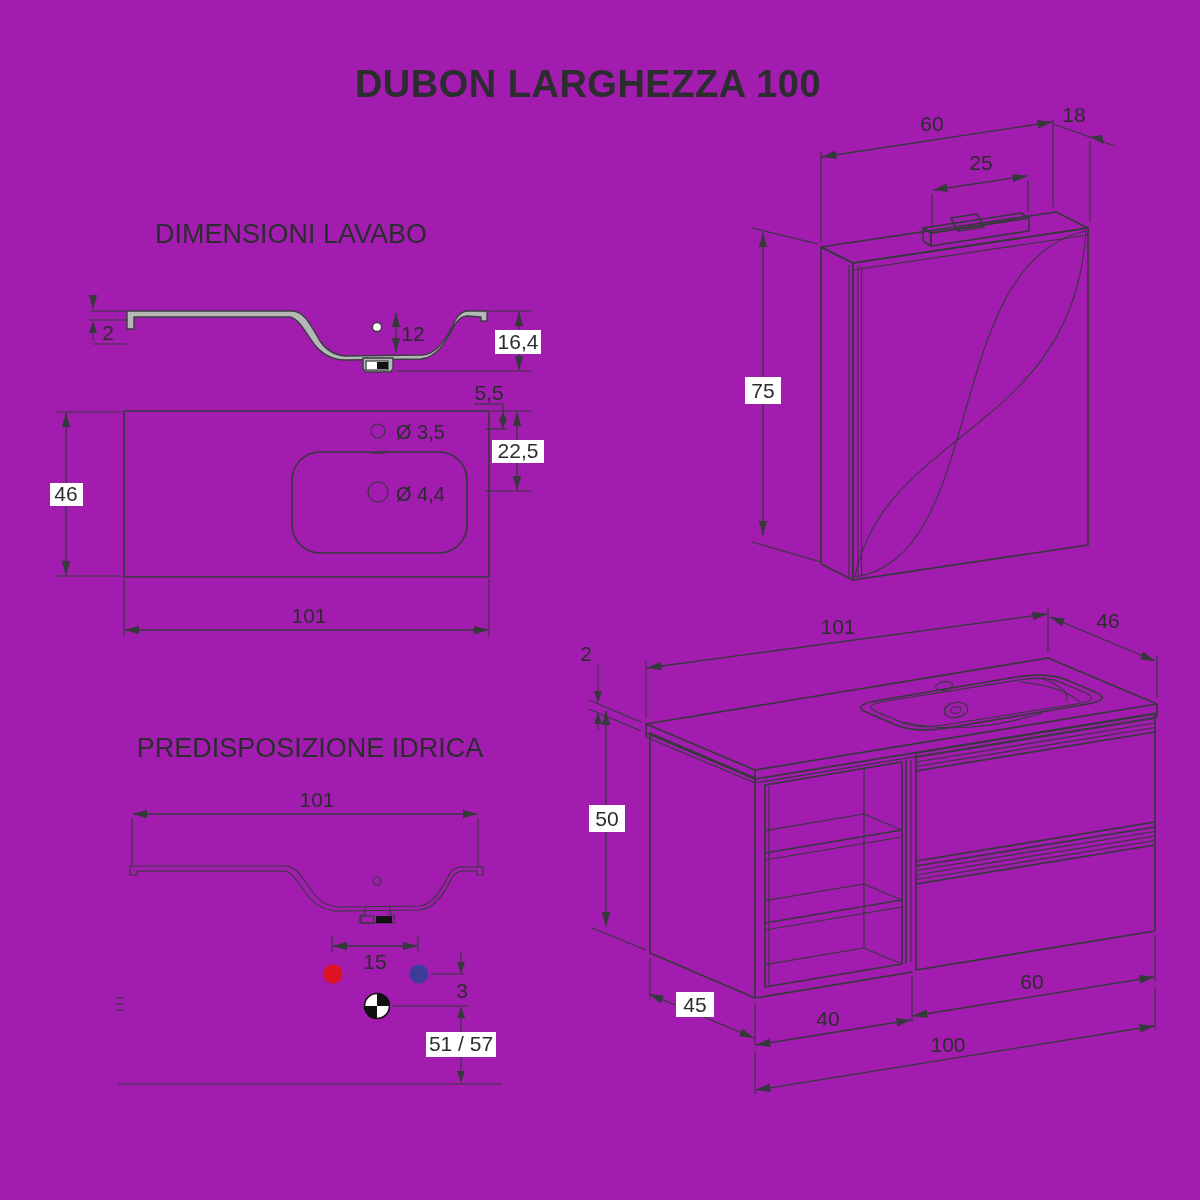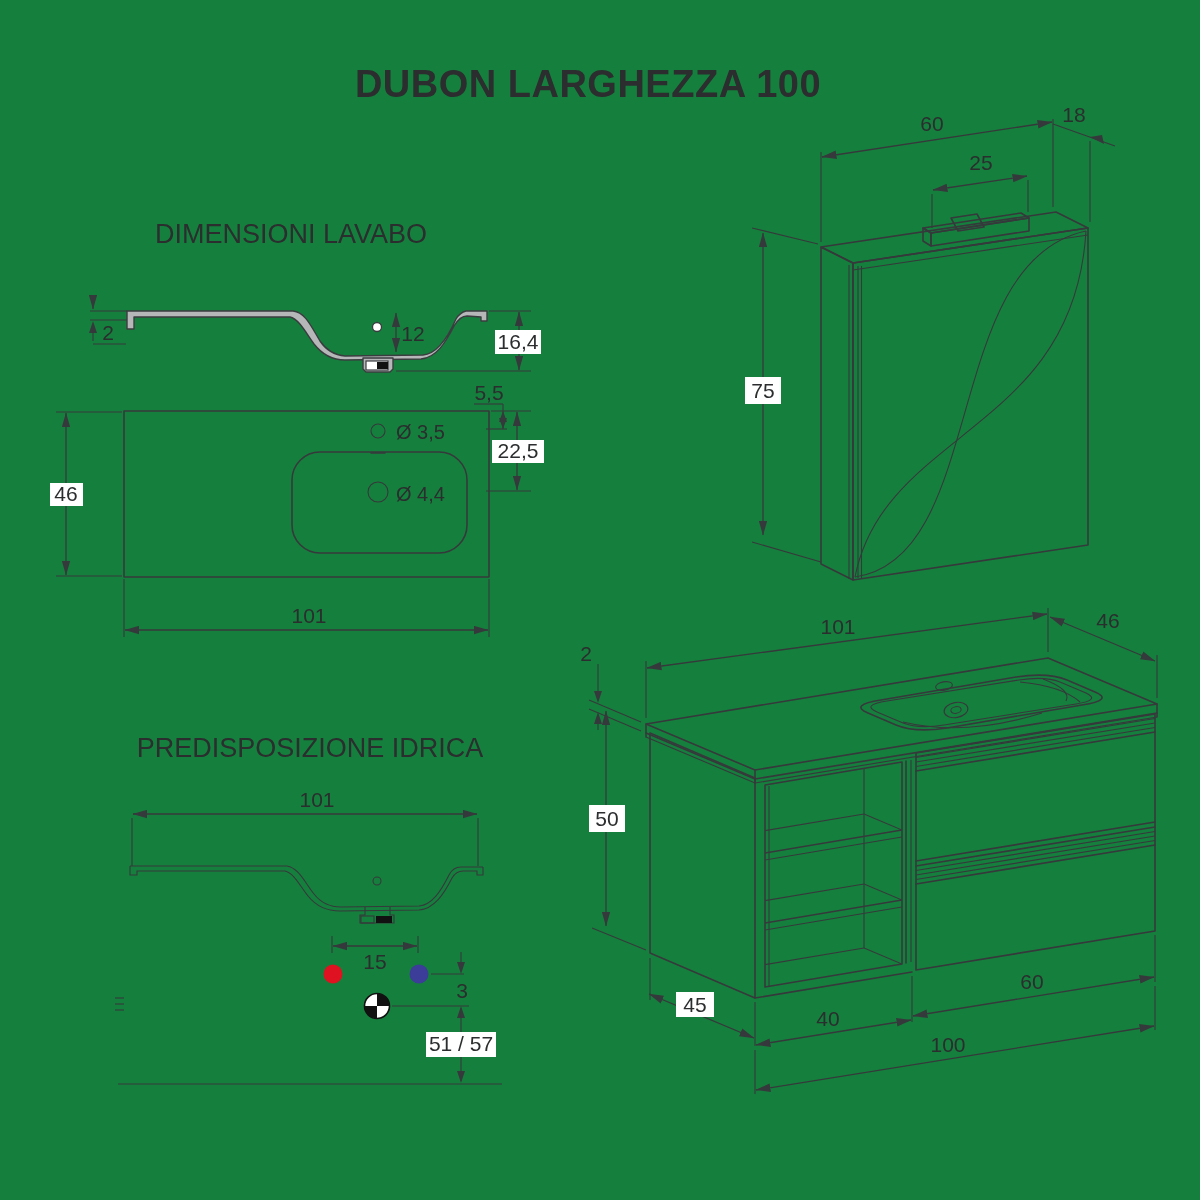--- a/index.html
+++ b/index.html
@@ -1,16 +1,16 @@
 <!DOCTYPE html>
 <html><head>
 <meta charset="utf-8">
 <style>
   html,body{margin:0;padding:0;background:#ffffff;}
-  .page{position:relative;width:1200px;height:1200px;background:#15803d;overflow:hidden;
+  .page{position:relative;width:1200px;height:1200px;background:#a21caf;overflow:hidden;
         font-family:"Liberation Sans",sans-serif;}
   svg{position:absolute;left:0;top:0;}
   svg *{vector-effect:none;}
   .ln{stroke:#36393b;stroke-width:1.6;fill:none;stroke-linecap:round;stroke-linejoin:round;}
   .thin{stroke:#36393b;stroke-width:1.1;fill:none;}
   .dim{stroke:#36393b;stroke-width:1.3;fill:none;marker-start:url(#ah);marker-end:url(#ah);}
   .dime{stroke:#36393b;stroke-width:1.3;fill:none;marker-end:url(#ah);}
   .ext{stroke:#36393b;stroke-width:1.1;fill:none;}
   .fillgray{fill:#b5b7b9;stroke:#3a3d3f;stroke-width:1.4;stroke-linejoin:round;}
   .white{fill:#ffffff;}

